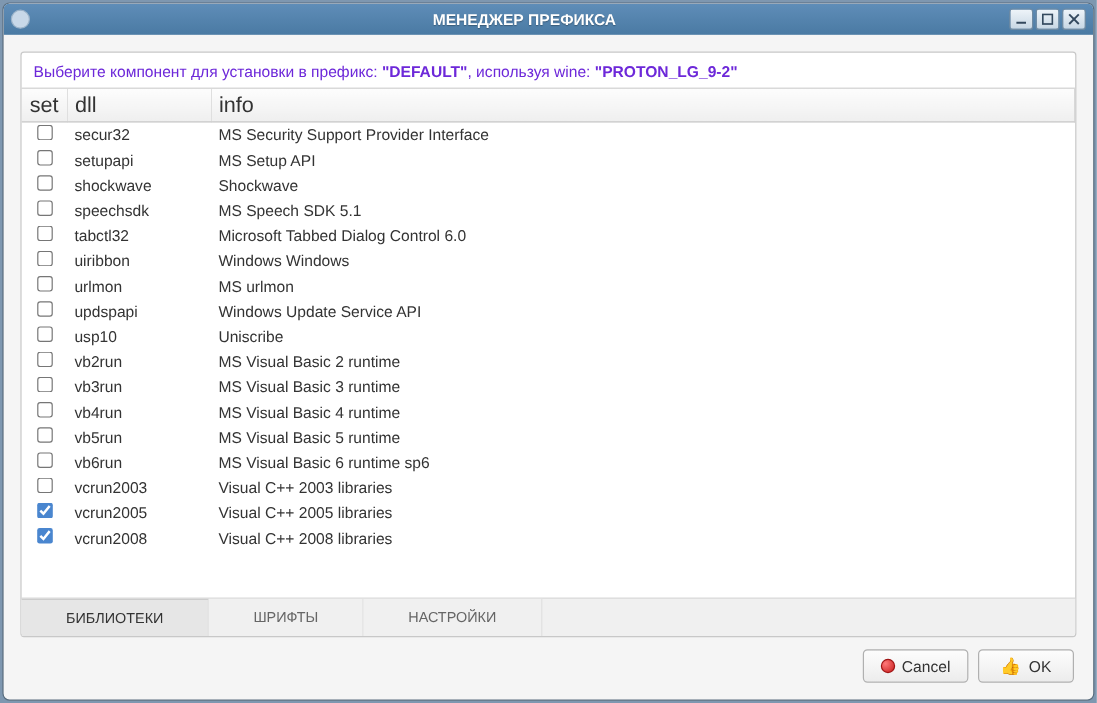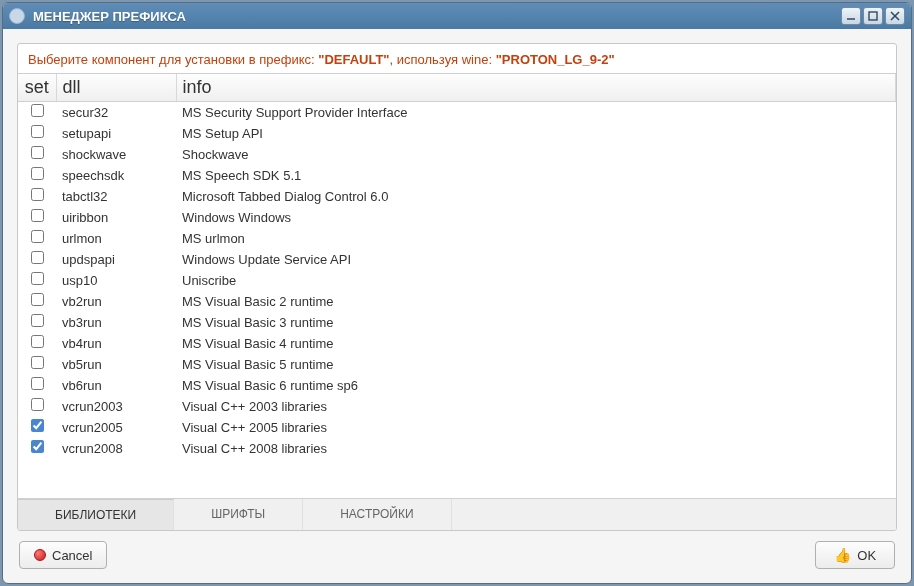--- a/index.html
+++ b/index.html
@@ -37,21 +37,21 @@
     .titlebar .app-icon {
       width: 16px; height: 16px;
       background: #c8d8e8;
       border-radius: 50%;
       margin-right: 8px;
       display: inline-block;
       border: 1px solid #9bb3c9;
     }
     .titlebar .title-text {
       flex: 1;
-      text-align: left;
+      text-align: center;
       text-shadow: 0 1px 1px rgba(0,0,0,0.3);
     }
     .window-controls { display: flex; gap: 2px; }
     .win-btn {
       width: 20px; height: 18px;
       background: linear-gradient(to bottom, #eef4f9, #c8d7e4);
       border: 1px solid #6f8aa2;
       border-radius: 3px;
       display: flex; align-items: center; justify-content: center;
       cursor: pointer;
@@ -71,21 +71,21 @@
       border: 1px solid #c8c8c8;
       border-radius: 3px;
       background: #fff;
       display: flex;
       flex-direction: column;
       min-height: 0;
     }
     .instruction {
       padding: 8px 10px 6px 10px;
       font-size: 13px;
-      color: #c2410c;
+      color: #6d28d9;
       flex-shrink: 0;
     }
     .instruction b { font-weight: bold; }
     .table-wrap {
       flex: 1;
       overflow: auto;
       min-height: 0;
       border-top: 1px solid #d0d0d0;
       border-bottom: 1px solid #d0d0d0;
     }
@@ -138,21 +138,21 @@
       border-right: 1px solid #e0e0e0;
       background: #f0f0f0;
     }
     .tab.active {
       background: #e6e6e6;
       color: #333;
       border-top: 1px solid #ccc;
     }
     .button-row {
       display: flex;
-      justify-content: space-between;
+      justify-content: flex-end;
       gap: 8px;
       padding: 10px 2px 0 2px;
       flex-shrink: 0;
     }
     .btn {
       min-width: 80px;
       height: 28px;
       padding: 0 14px;
       border: 1px solid #b0b0b0;
       border-radius: 4px;

